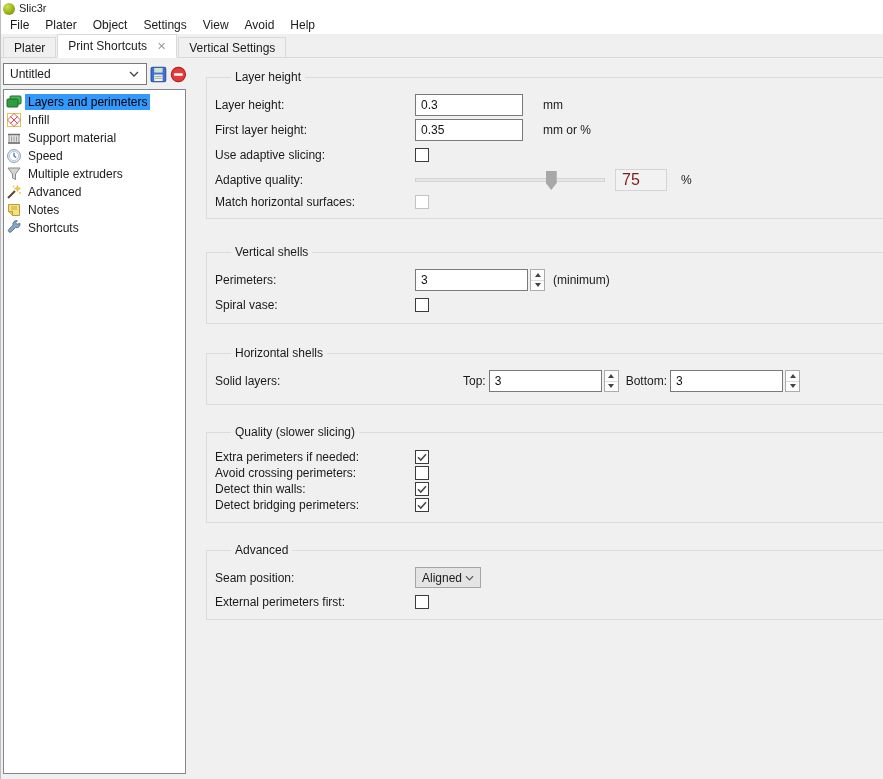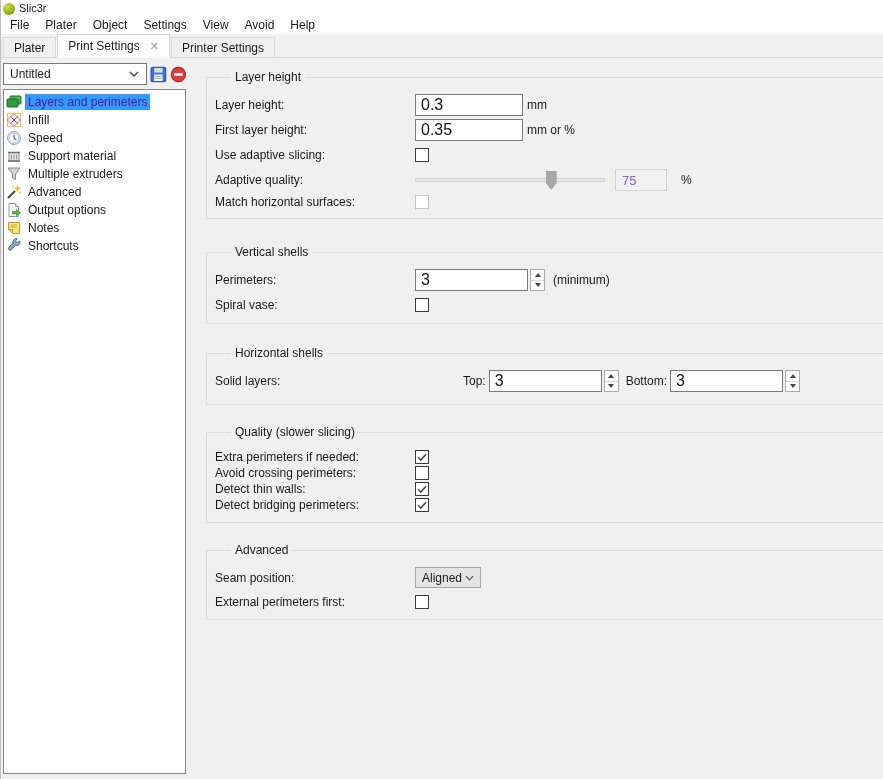--- a/index.html
+++ b/index.html
@@ -37,62 +37,62 @@
   
   .sidebar { width:186px; display:flex; flex-direction:column; padding-left:2px; }
   .preset-row { display:flex; align-items:center; gap:3px; padding:5px 0 2px 0; }
   .combo { width:146px; height:22px; background:#fff; border:1px solid #7a7a7a;
            display:flex; align-items:center; justify-content:space-between; padding:0 7px 0 6px;gap:32px; }
   .tool-btn { width:17px; height:17px; }
   .listbox { width:183px; flex:1; margin:2px 0 4px 0; background:#fff;
              border:1px solid #828790; padding-top:3px; overflow:hidden; }
   .list-item { height:18px; display:flex; align-items:center; gap:3px; padding-left:2px; }
   .list-item .li-label { padding:1px 3px; white-space:nowrap; }
-  .list-item.selected .li-label { background:#3399ff; color:#4c1d95; }
+  .list-item.selected .li-label { background:#3399ff; color:#000000; }
 
   
   .main { flex:1; padding:19px 0 0 19px; overflow:hidden; }
   .group { position:relative; border:1px solid #dcdcdc; margin-right:-3px; }
   .group-title { position:absolute; top:-8px; left:24px; background:#f0f0f0; padding:0 4px; white-space:nowrap; }
   .g1 { height:142px; padding-top:16px; }
   .g2 { height:72px;  padding-top:16px; margin-top:33px; }
   .g3 { height:52px;  padding-top:16px; margin-top:29px; }
   .g4 { height:91px;  padding-top:16px; margin-top:27px; }
   .g5 { height:70px;  padding-top:16px; margin-top:27px; }
 
   .row { display:grid; grid-template-columns:200px auto; align-items:center; padding-left:8px; }
   .ctrl { display:flex; align-items:center; }
   .r-input { height:22px; }
   .mt3{margin-top:3px} .mt7{margin-top:7px} .mt6{margin-top:6px}
   .r-check { height:14px; }
   .q-row { height:16px; }
 
   input.text { width:108px; height:22px; border:1px solid #7a7a7a; padding:0 5px;
-               font-family:"Liberation Sans",sans-serif; font-size:16px; background:#fff; color:#111; }
+               font-family:"Liberation Sans",sans-serif; font-size:12px; background:#fff; color:#111; }
   input.spin-in { width:113px; }
-  .unit { margin-left:4px; }
+  .unit { margin-left:20px; }
 
   .spinner { width:15px; height:22px; margin-left:2px; border:1px solid #ababab; background:#fdfdfd;
              display:flex; flex-direction:column; }
   .spin-half { flex:1; display:flex; align-items:center; justify-content:center; }
   .spin-half.up { border-bottom:1px solid #dcdcdc; }
   .tri-up { width:0; height:0; border-left:3px solid transparent; border-right:3px solid transparent; border-bottom:4px solid #444; }
   .tri-dn { width:0; height:0; border-left:3px solid transparent; border-right:3px solid transparent; border-top:4px solid #444; }
 
   .checkbox { width:14px; height:14px; border:1px solid #3c3c3c; background:#fff;
               display:flex; align-items:center; justify-content:center; }
   .checkbox .check { display:none; }
   .checkbox.checked .check { display:block; }
   .checkbox.disabled { border-color:#c3c3c3; }
 
   .slider-track { width:190px; height:4px; background:#e7e7e7; border:1px solid #d4d4d4; position:relative; }
   .slider-thumb { position:absolute; left:69%; top:-8px; width:11px; height:19px; background:#a8a8a8;
                   clip-path:polygon(0 0,100% 0,100% 63%,50% 100%,0 63%); }
-  input.dis-field { width:52px; height:22px; border:1px solid #d4d4d4; background:#f2f2f2; color:#8b5cf6;
-                    padding:0 6px; margin-left:10px; font-family:"Liberation Sans",sans-serif; font-size:13px; }
+  input.dis-field { width:52px; height:22px; border:1px solid #d4d4d4; background:#f2f2f2; color:#7f1d1d;
+                    padding:0 6px; margin-left:10px; font-family:"Liberation Sans",sans-serif; font-size:16px; }
   .pct { margin-left:14px; }
 
   .combo-s { width:66px; height:21px; background:#e4e4e4; border:1px solid #a5a5a5;
              display:flex; align-items:center; justify-content:space-between; padding:0 6px; }
 
   .lbl-top { margin-right:3px;margin-left:48px; }
   .lbl-bottom { margin-left:7px; margin-right:3px; }
 </style>
 </head>
 <body>
@@ -110,25 +110,25 @@
   <span class="menu-item">View</span>
   <span class="menu-item">Avoid</span>
   <span class="menu-item">Help</span>
 </div>
 
 <div class="tabstrip">
   <div class="tab">
     <span>Plater</span>
   </div>
   <div class="tab active">
-    <span>Print Settings</span>
+    <span>Print Shortcuts</span>
     <span class="tab-close">✕</span>
   </div>
   <div class="tab">
-    <span>Printer Settings</span>
+    <span>Vertical Settings</span>
   </div>
 </div>
 
 <div class="content">
 
   <div class="sidebar">
     <div class="preset-row">
       <div class="combo">
         <span>Untitled</span>
         <svg width="10" height="6" viewBox="0 0 10 6">
@@ -159,56 +159,48 @@
       <div class="list-item">
         <svg width="16" height="16" viewBox="0 0 16 16">
           <rect x="1.5" y="1.5" width="13" height="13" fill="#fffdf2" stroke="#dfc84e"></rect>
           <path d="M1.5 8 L8 1.5 L14.5 8 L8 14.5 Z" fill="none" stroke="#e0608a"></path>
           <path d="M4.5 4.5 L11.5 11.5 M11.5 4.5 L4.5 11.5" stroke="#d23f6f" fill="none"></path>
         </svg>
         <span class="li-label">Infill</span>
       </div>
       <div class="list-item">
         <svg width="16" height="16" viewBox="0 0 16 16">
+          <rect x="3" y="4.5" width="10" height="8.5" fill="#e2e2e2" stroke="#8a8a8a"></rect>
+          <path d="M2 4.5 h12 M2 13 h12" stroke="#707070" stroke-width="1.6"></path>
+          <path d="M5.5 6.5 v5 M8 6.5 v5 M10.5 6.5 v5" stroke="#9a9a9a"></path>
+        </svg>
+        <span class="li-label">Support material</span>
+      </div>
+      <div class="list-item">
+        <svg width="16" height="16" viewBox="0 0 16 16">
           <circle cx="8" cy="8" r="6.4" fill="#eef3f8" stroke="#7f98b5"></circle>
           <circle cx="8" cy="8" r="4.6" fill="#fff" stroke="#b8c6d8"></circle>
           <path d="M8 4.8 V8 L10.3 9.4" stroke="#3c6ea5" fill="none" stroke-width="1.2"></path>
         </svg>
         <span class="li-label">Speed</span>
-      </div>
-      <div class="list-item">
-        <svg width="16" height="16" viewBox="0 0 16 16">
-          <rect x="3" y="4.5" width="10" height="8.5" fill="#e2e2e2" stroke="#8a8a8a"></rect>
-          <path d="M2 4.5 h12 M2 13 h12" stroke="#707070" stroke-width="1.6"></path>
-          <path d="M5.5 6.5 v5 M8 6.5 v5 M10.5 6.5 v5" stroke="#9a9a9a"></path>
-        </svg>
-        <span class="li-label">Support material</span>
       </div>
       <div class="list-item">
         <svg width="16" height="16" viewBox="0 0 16 16">
           <path d="M2 2 L14 2 L9.5 8 L9.5 13.5 L6.5 12 L6.5 8 Z" fill="#d4d4d4" stroke="#8a8a8a"></path>
         </svg>
         <span class="li-label">Multiple extruders</span>
       </div>
       <div class="list-item">
         <svg width="16" height="16" viewBox="0 0 16 16">
           <path d="M2 14 L9 7" stroke="#5b4632" stroke-width="2"></path>
           <path d="M11.5 1.5 l.9 2.1 2.1 .9 -2.1 .9 -.9 2.1 -.9 -2.1 -2.1 -.9 2.1 -.9 Z" fill="#f4c63f" stroke="#d9a52a" stroke-width="0.5"></path>
           <circle cx="14" cy="9" r="1" fill="#f4c63f"></circle>
           <circle cx="7.5" cy="2.5" r="0.9" fill="#f4c63f"></circle>
         </svg>
         <span class="li-label">Advanced</span>
-      </div>
-      <div class="list-item">
-        <svg width="16" height="16" viewBox="0 0 16 16">
-          <path d="M3 1.5 h6.5 l3 3 V14.5 H3 Z" fill="#fff" stroke="#9a9a9a"></path>
-          <path d="M9.5 1.5 v3 h3" fill="#e8e8e8" stroke="#9a9a9a"></path>
-          <path d="M6.5 9.5 h4 v-2 l4 3.2 -4 3.2 v-2 h-4 Z" fill="#57b847" stroke="#2f7d2a" stroke-width="0.6"></path>
-        </svg>
-        <span class="li-label">Output options</span>
       </div>
       <div class="list-item">
         <svg width="16" height="16" viewBox="0 0 16 16">
           <path d="M2.5 2.5 h11 v11 h-7 l-4 -4 Z" fill="#f7e27a" stroke="#b89b3e"></path>
           <path d="M2.5 9.5 h4 v4" fill="#e8cf5e" stroke="#b89b3e"></path>
           <path d="M5 5 h6 M5 7 h6" stroke="#c4a94a"></path>
         </svg>
         <span class="li-label">Notes</span>
       </div>
       <div class="list-item">

